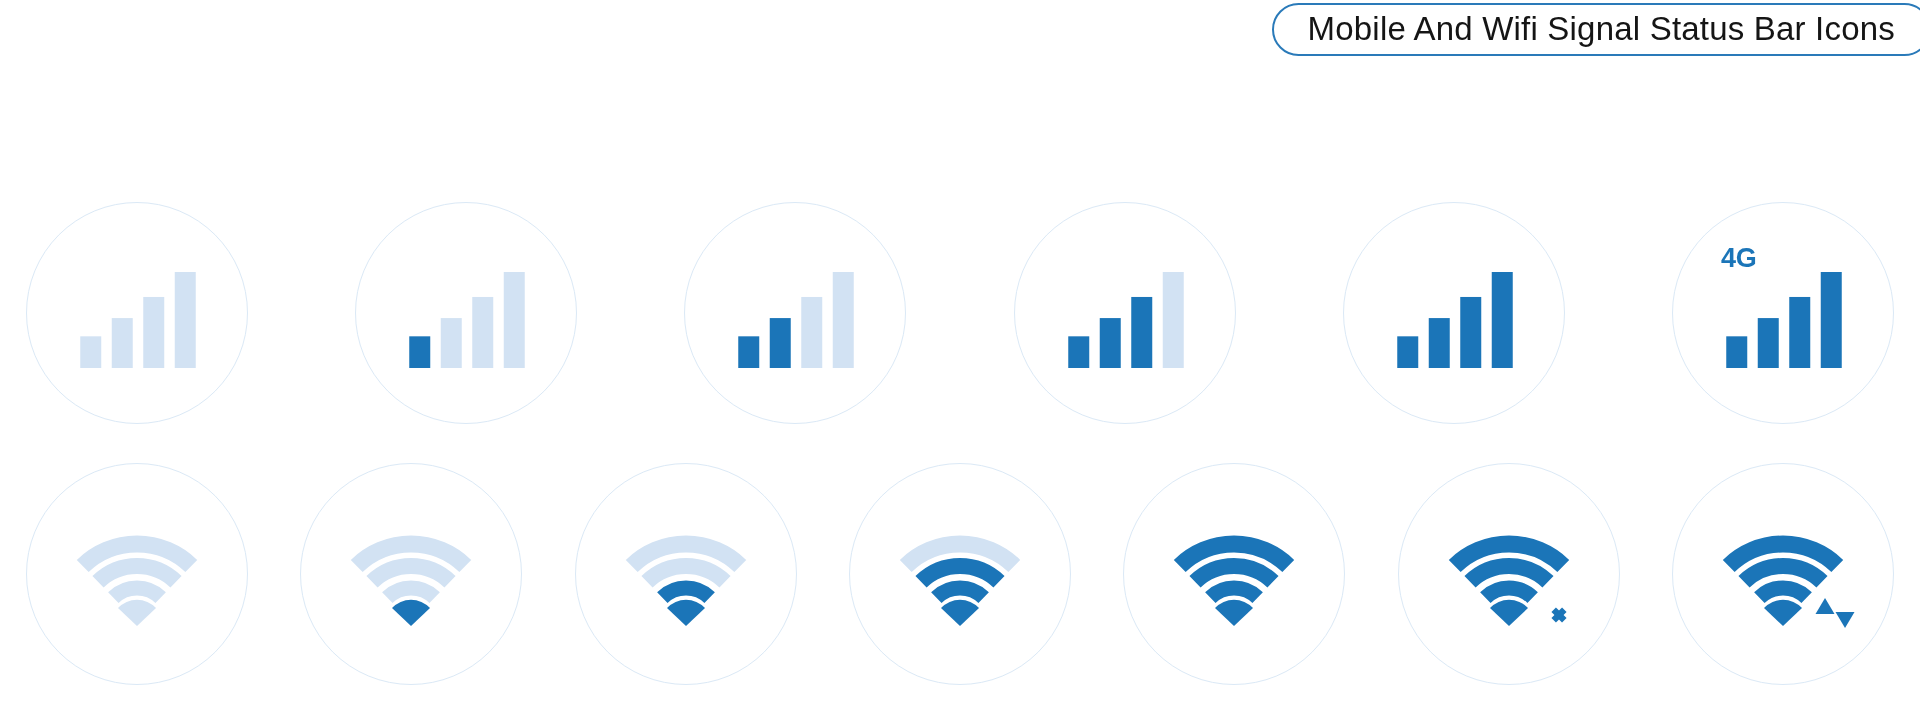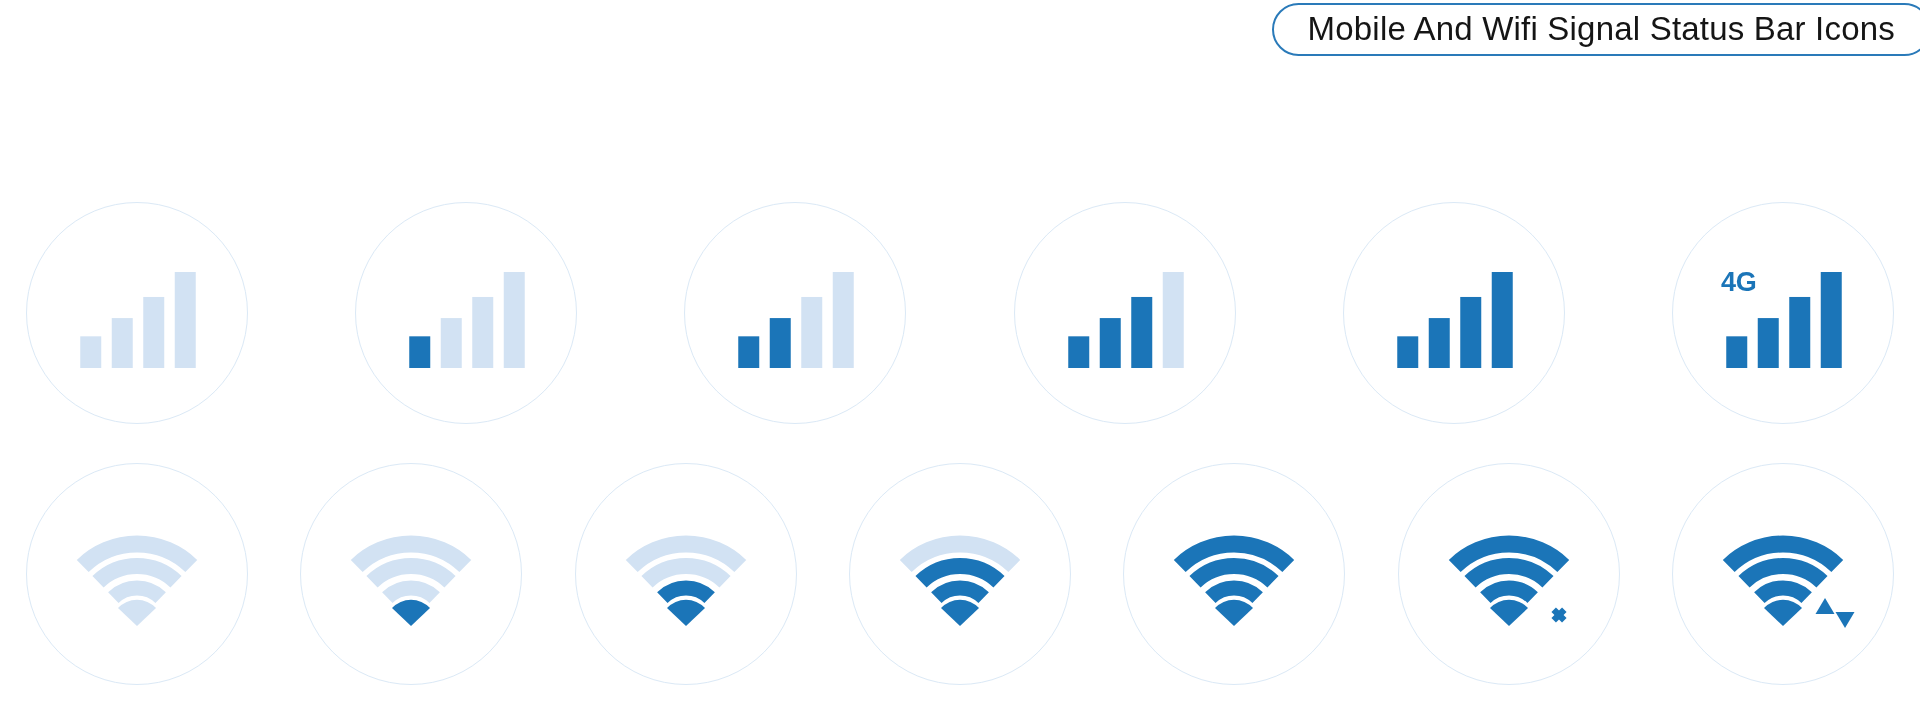--- a/index.html
+++ b/index.html
@@ -80,21 +80,21 @@
   }
   .glyph {
     width: 152px;
     height: 152px;
     position: relative;
   }
   .glyph svg { display: block; width: 152px; height: 152px; }
 
   .net-label {
     position: absolute;
-    top: 32px;
+    top: 8px;
     left: 14px;
     font-size: 27px;
     font-weight: 700;
     color: #1b75b8;
     letter-spacing: -0.3px;
     line-height: 1;
   }
 </style>
 </head>
 <body>

